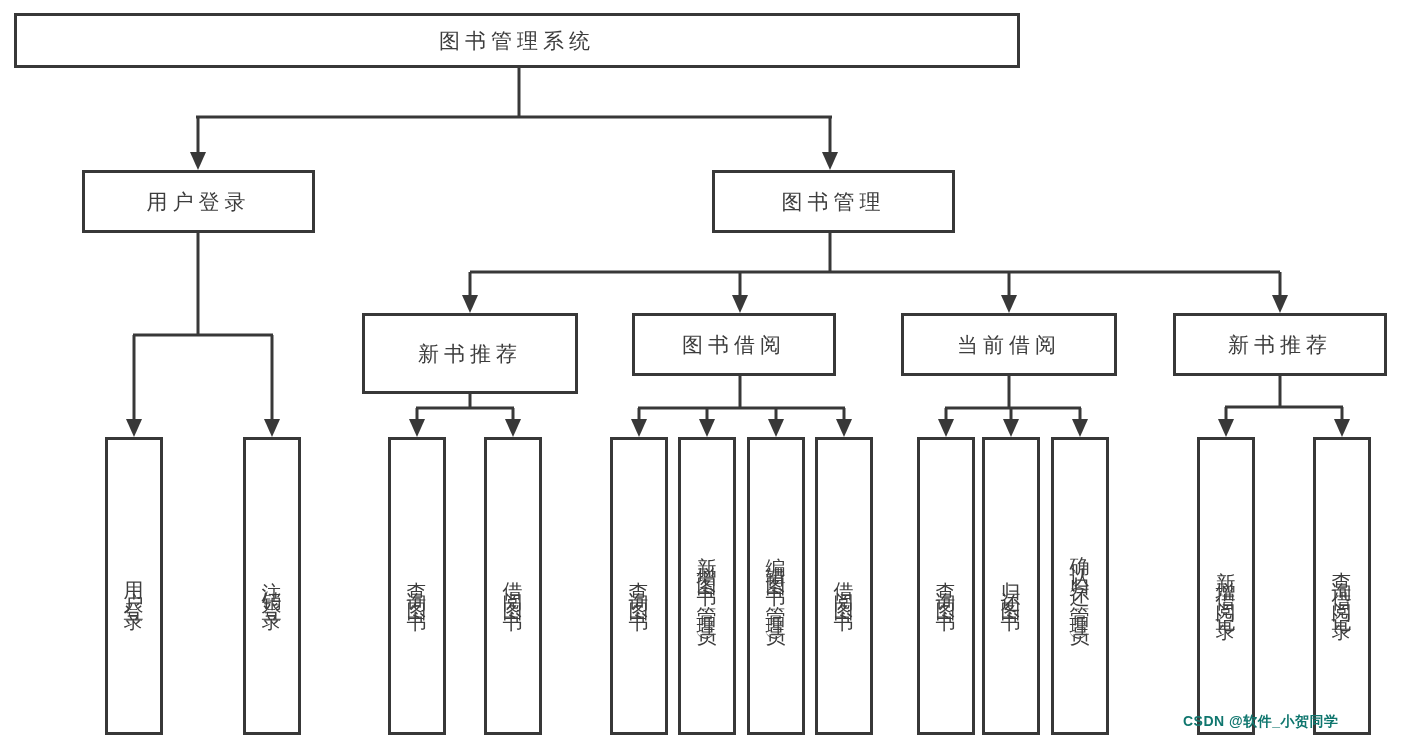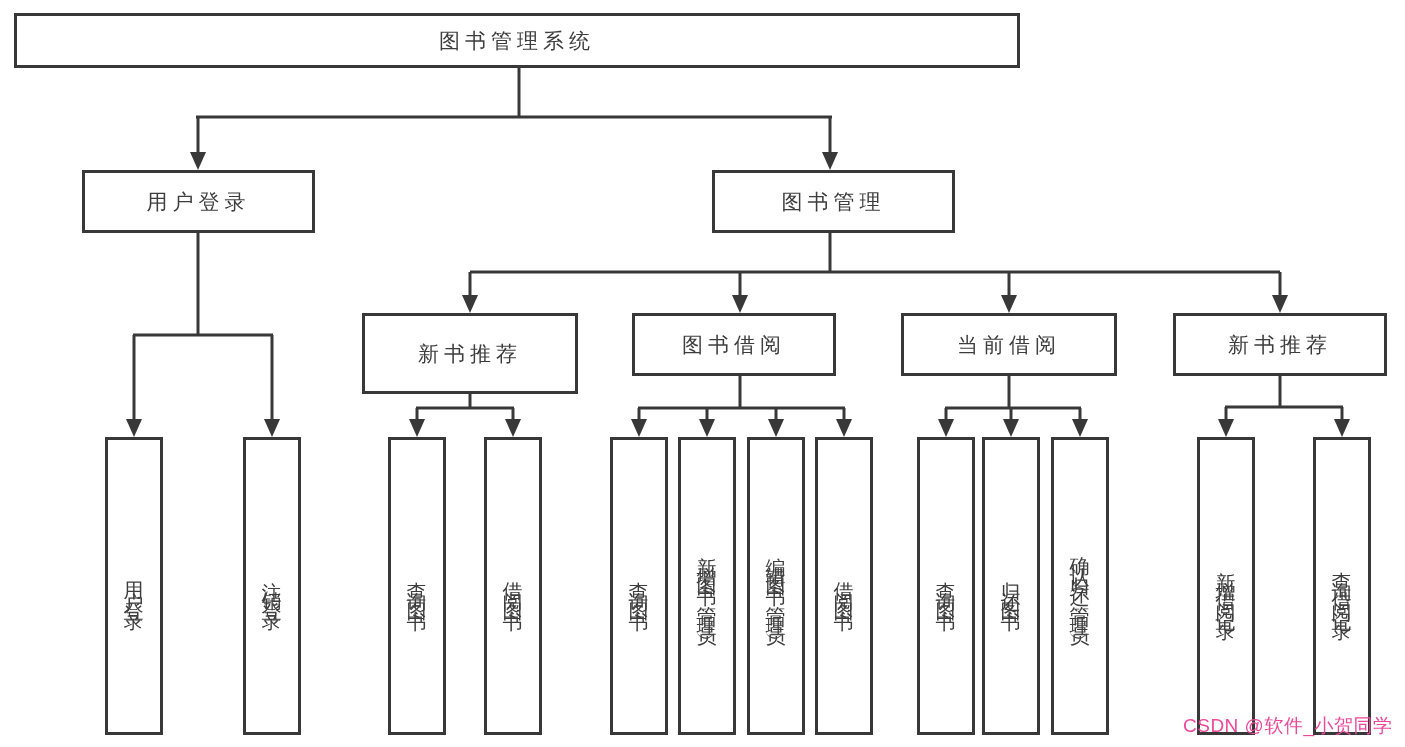--- a/index.html
+++ b/index.html
@@ -33,25 +33,26 @@
     text-orientation: mixed;
     font-size: 20px;
     letter-spacing: 10px;
     line-height: 1;
     color: #3d3d3d;
   }
   .watermark {
     position: absolute;
     left: 1183px;
     top: 713px;
-    font-size: 19px;
+    font-size: 14px;
     letter-spacing: 0.5px;
-    color: #ec4899;
+    color: #0f766e;
     white-space: nowrap;
     z-index: 5;
+    font-weight: bold;
   }
 </style>
 </head>
 <body>
 
 <div class="diagram">
 
   <svg class="connector-layer" width="1405" height="747" viewBox="0 0 1405 747" fill="none" stroke="#383838" stroke-width="3">
 
     <g>

